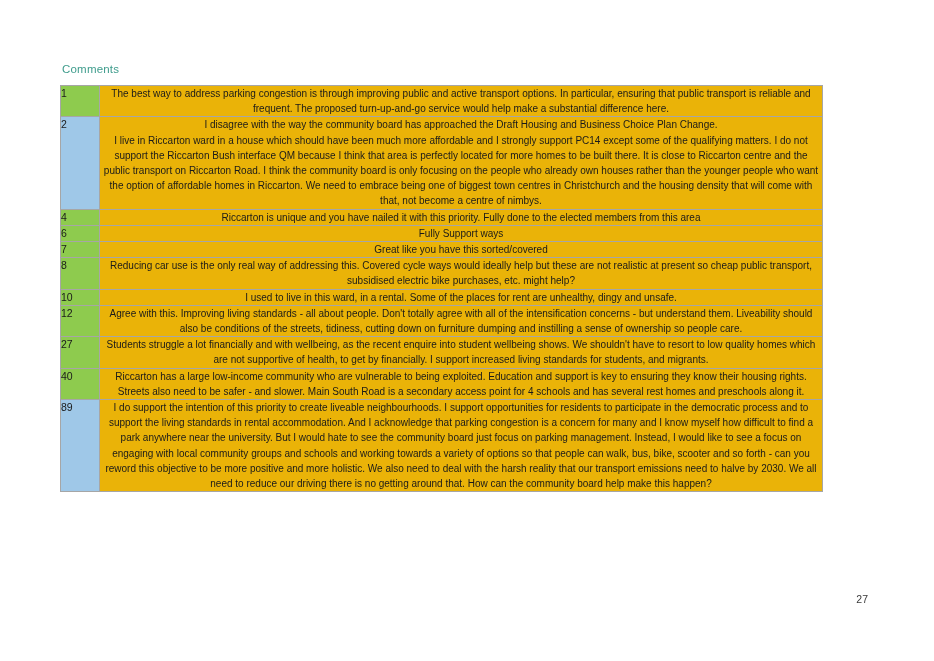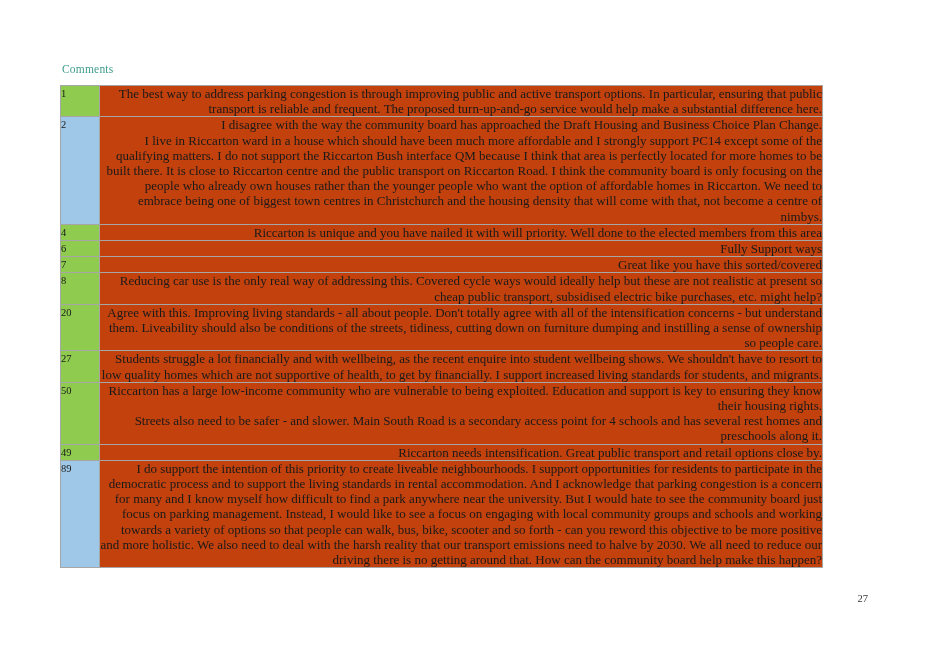--- a/index.html
+++ b/index.html
@@ -15,21 +15,20 @@
     position: relative;
   }
 
   .page {
     position: absolute;
     left: 0;
     top: 0;
     width: 934px;
     height: 464px;
     background: #ffffff;
-    font-family: Liberation Serif, serif;
   }
 
   .content {
     position: absolute;
     left: 60px;
     top: 62px;
     width: 764px;
   }
 
   .section-heading {
@@ -61,26 +60,26 @@
     line-height: 15.2px;
     color: #1a1a1a;
     padding: 1px 0 1px 7px;
     font-weight: 400;
   }
 
   td.num-cell.green { background: #8ECB4E; }
   td.num-cell.blue  { background: #9FC8E8; }
 
   td.text-cell {
-    font-size: 13px;
+    font-size: 10px;
     line-height: 15.2px;
     color: #1a1a1a;
     padding: 1px 4px 1px 5px;
-    background: #c2410c;
-    text-align: right;
+    background: #eab308;
+    text-align: center;
   }
 
   td.text-cell p {
     margin: 0;
     padding: 0;
   }
 
   .page-number {
     position: absolute;
     right: 66px;
@@ -110,21 +109,21 @@
           <tr>
             <td class="num-cell blue">2</td>
             <td class="text-cell">
               <p>I disagree with the way the community board has approached the Draft Housing and Business Choice Plan Change.</p>
               <p>I live in Riccarton ward in a house which should have been much more affordable and I strongly support PC14 except some of the qualifying matters. I do not support the Riccarton Bush interface QM because I think that area is perfectly located for more homes to be built there. It is close to Riccarton centre and the public transport on Riccarton Road. I think the community board is only focusing on the people who already own houses rather than the younger people who want the option of affordable homes in Riccarton. We need to embrace being one of biggest town centres in Christchurch and the housing density that will come with that, not become a centre of nimbys.</p>
             </td>
           </tr>
           <tr>
             <td class="num-cell green">4</td>
             <td class="text-cell">
-              <p>Riccarton is unique and you have nailed it with will priority. Well done to the elected members from this area</p>
+              <p>Riccarton is unique and you have nailed it with this priority. Fully done to the elected members from this area</p>
             </td>
           </tr>
           <tr>
             <td class="num-cell green">6</td>
             <td class="text-cell">
               <p>Fully Support ways</p>
             </td>
           </tr>
           <tr>
             <td class="num-cell green">7</td>
@@ -132,42 +131,42 @@
               <p>Great like you have this sorted/covered</p>
             </td>
           </tr>
           <tr>
             <td class="num-cell green">8</td>
             <td class="text-cell">
               <p>Reducing car use is the only real way of addressing this. Covered cycle ways would ideally help but these are not realistic at present so cheap public transport, subsidised electric bike purchases, etc. might help?</p>
             </td>
           </tr>
           <tr>
-            <td class="num-cell green">20</td>
+            <td class="num-cell green">10</td>
+            <td class="text-cell">
+              <p>I used to live in this ward, in a rental. Some of the places for rent are unhealthy, dingy and unsafe.</p>
+            </td>
+          </tr>
+          <tr>
+            <td class="num-cell green">12</td>
             <td class="text-cell">
               <p>Agree with this.  Improving living standards - all about people.  Don't totally agree with all of the intensification concerns - but understand them.  Liveability should also be conditions of the streets, tidiness, cutting down on furniture dumping and instilling a sense of ownership so people care.</p>
             </td>
           </tr>
           <tr>
             <td class="num-cell green">27</td>
             <td class="text-cell">
               <p>Students struggle a lot financially and with wellbeing, as the recent enquire into student wellbeing shows. We shouldn't have to resort to low quality homes which are not supportive of health, to get by financially. I support increased living standards for students, and migrants.</p>
             </td>
           </tr>
           <tr>
-            <td class="num-cell green">50</td>
+            <td class="num-cell green">40</td>
             <td class="text-cell">
               <p>Riccarton has a large low-income community who are vulnerable to being exploited. Education and support is key to ensuring they know their housing rights.</p>
               <p>Streets also need to be safer - and slower. Main South Road is a secondary access point for 4 schools and has several rest homes and preschools along it.</p>
-            </td>
-          </tr>
-          <tr>
-            <td class="num-cell green">49</td>
-            <td class="text-cell">
-              <p>Riccarton needs intensification. Great public transport and retail options close by.</p>
             </td>
           </tr>
           <tr>
             <td class="num-cell blue">89</td>
             <td class="text-cell">
               <p>I do support the intention of this priority to create liveable neighbourhoods. I support opportunities for residents to participate in the democratic process and to support the living standards in rental accommodation. And I acknowledge that parking congestion is a concern for many and I know myself how difficult to find a park anywhere near the university. But I would hate to see the community board just focus on parking management. Instead, I would like to see a focus on engaging with local community groups and schools and working towards a variety of options so that people can walk, bus, bike, scooter and so forth - can you reword this objective to be more positive and more holistic. We also need to deal with the harsh reality that our transport emissions need to halve by 2030. We all need to reduce our driving there is no getting around that. How can the community board help make this happen?</p>
             </td>
           </tr>
         </tbody>
     </table>

